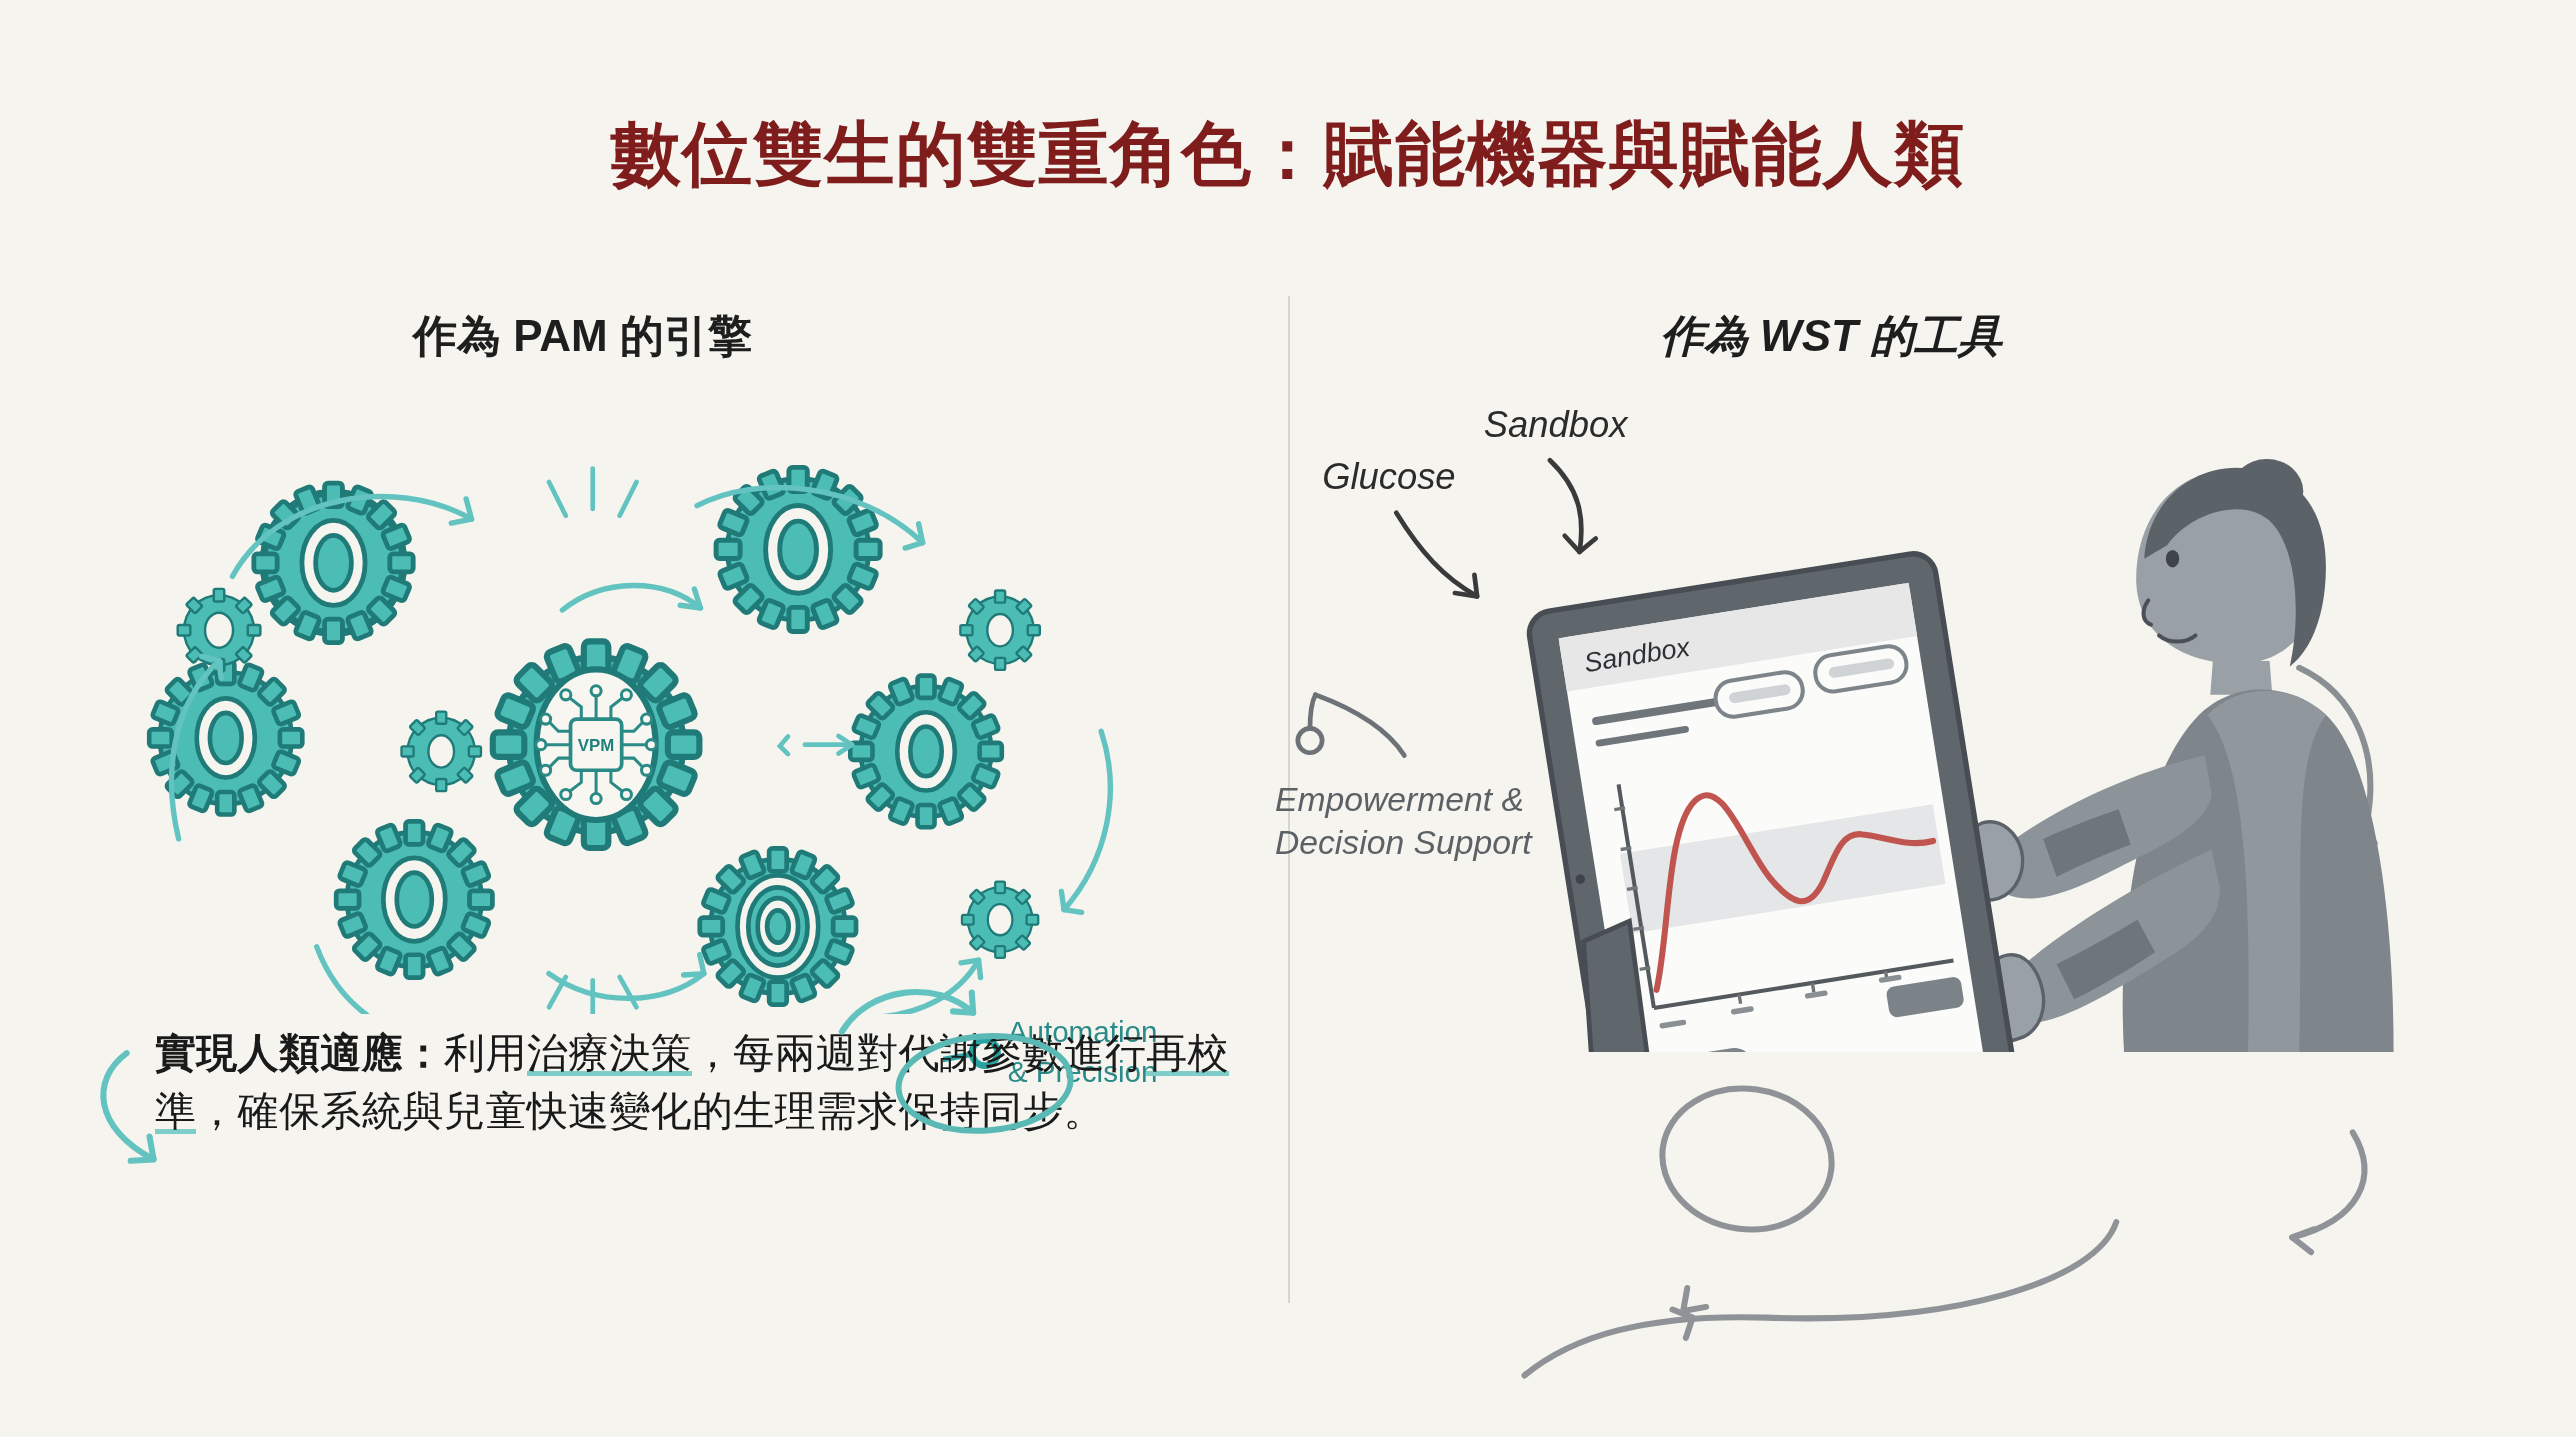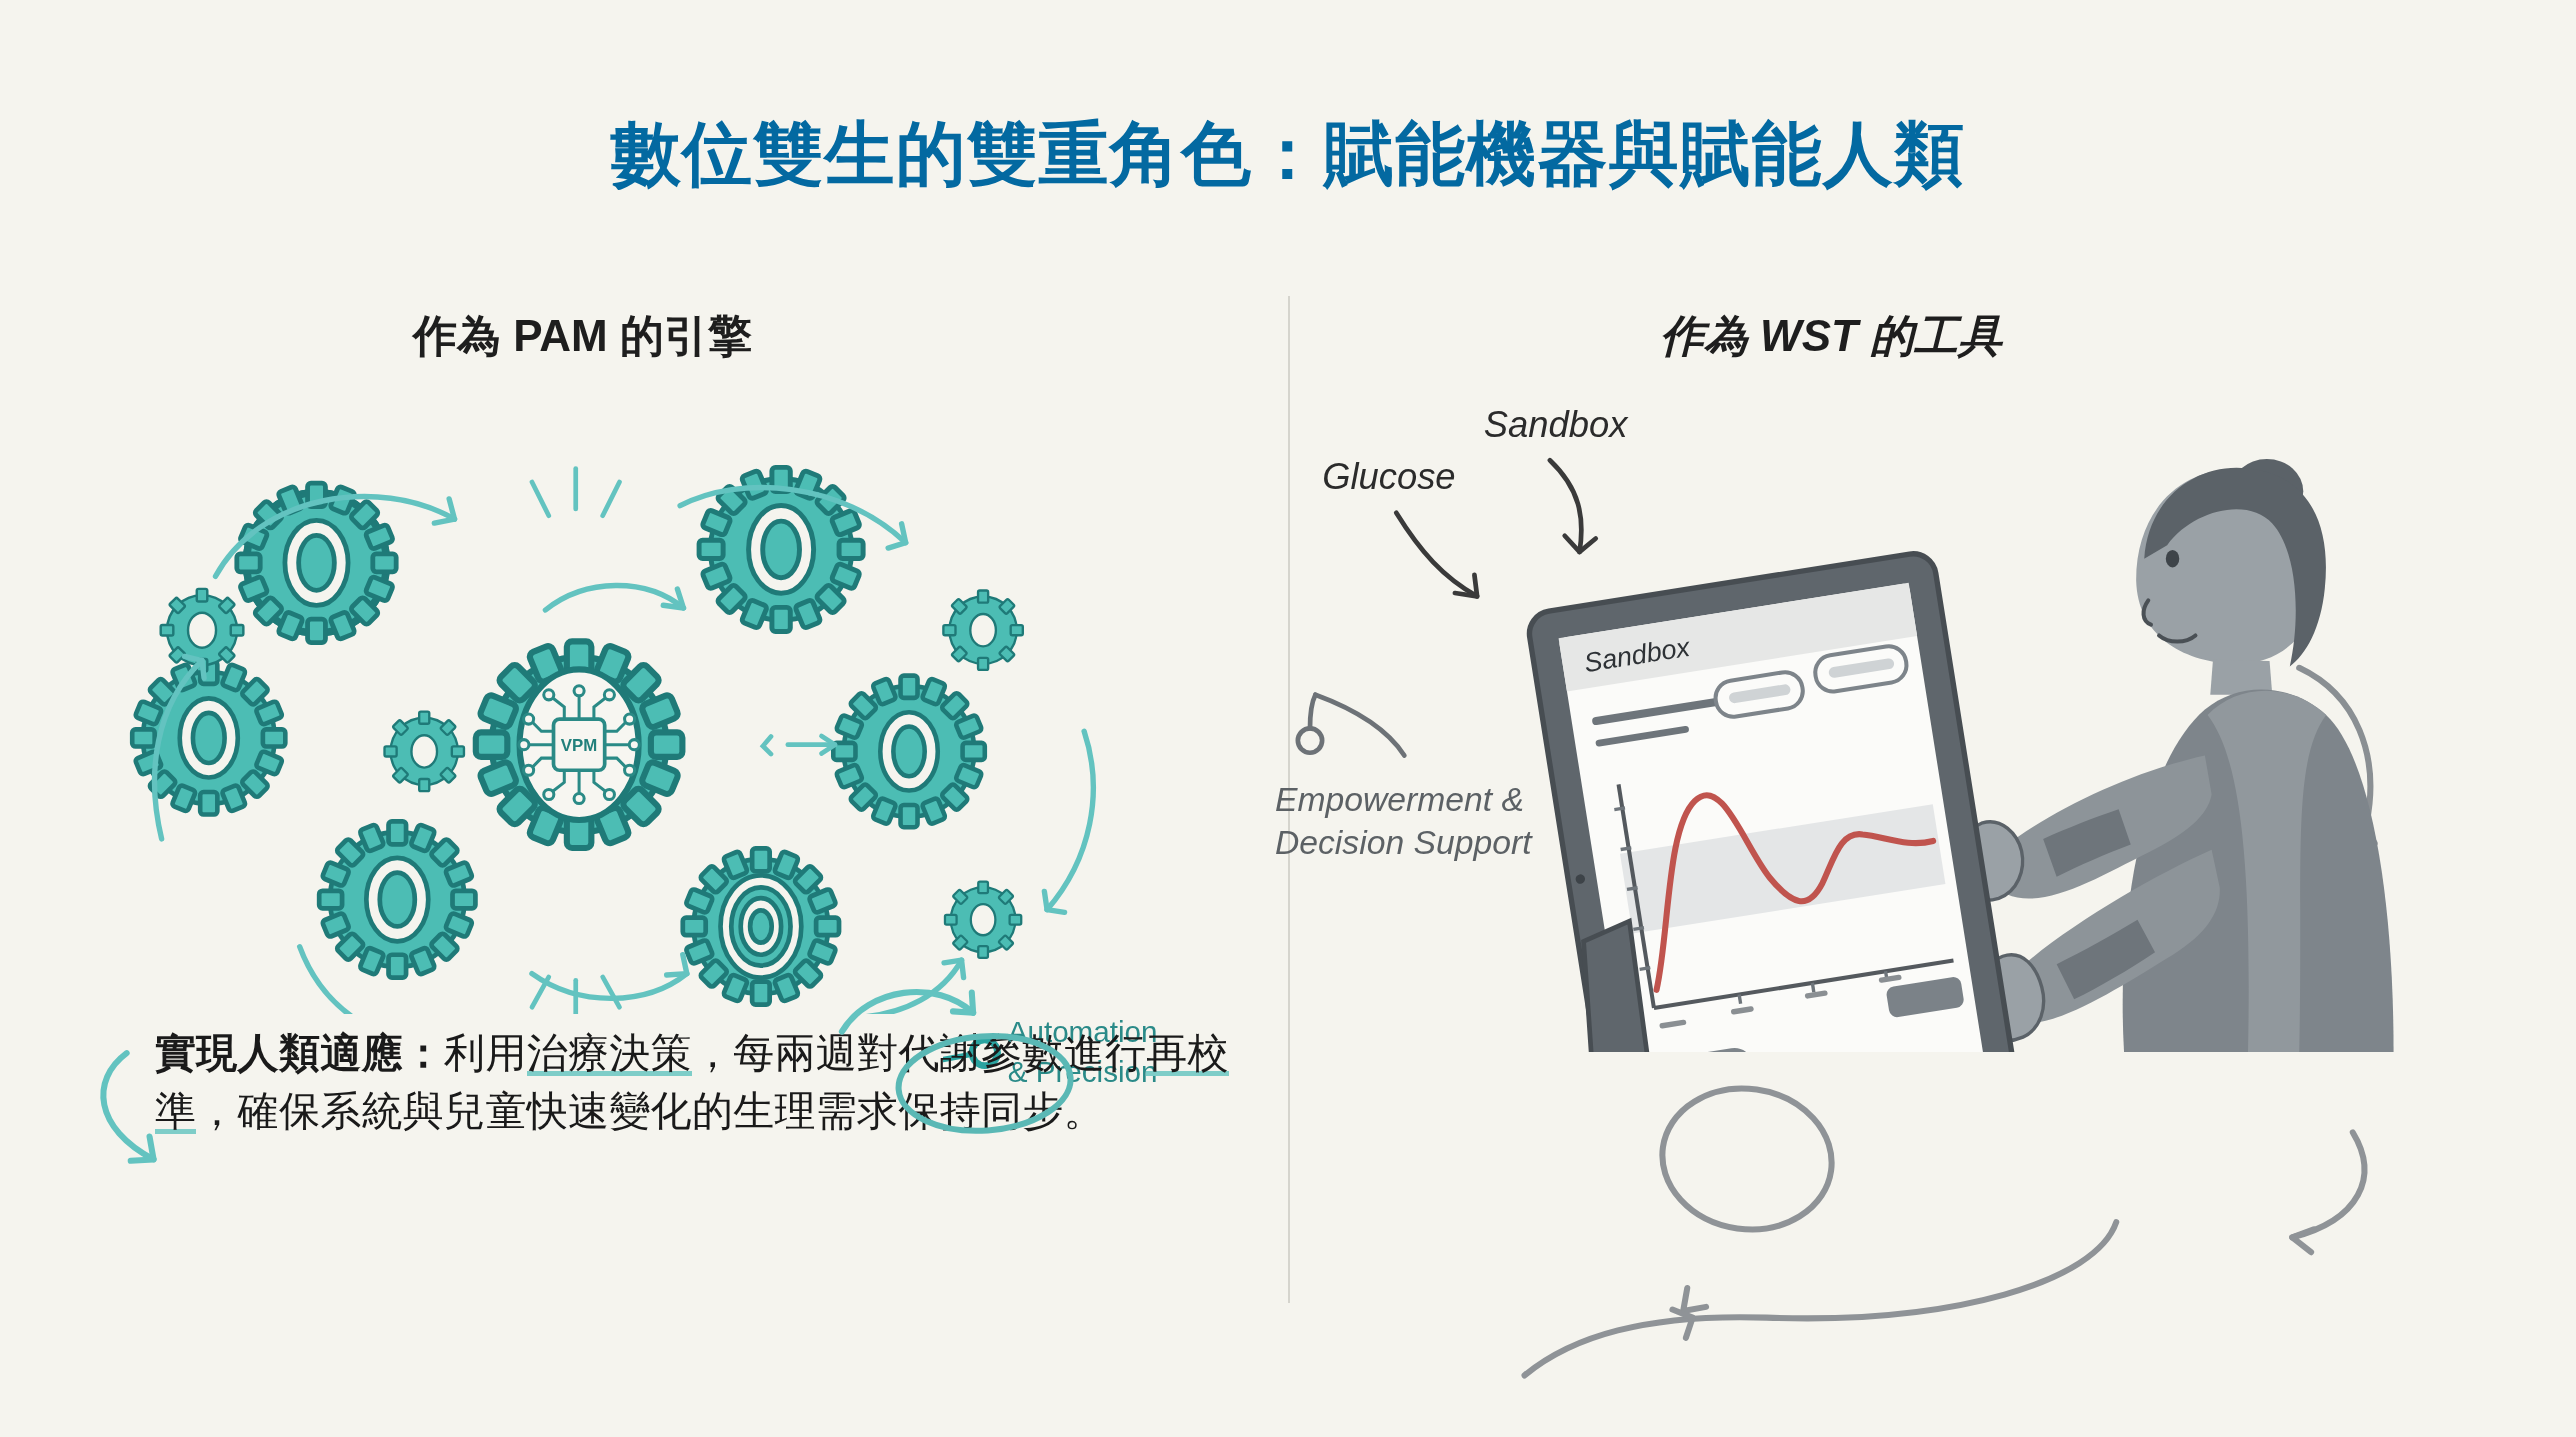--- a/index.html
+++ b/index.html
@@ -15,21 +15,21 @@
   }
 
   
   #page-title {
     position: absolute;
     top: 108px; left: 0; width: 2576px;
     text-align: center;
     font-size: 70px;
     font-weight: 700;
     letter-spacing: 1.3px;
-    color: #0369a1;
+    color: #7f1d1d;
   }
 
   
   #divider {
     position: absolute;
     left: 1288px; top: 296px;
     width: 2px; height: 1007px;
     background: #d5d4cd;
   }
 
@@ -42,21 +42,21 @@
     position: absolute; top: 17px; width: 100%;
     text-align: center;
     font-size: 44px; font-weight: 700;
     color: #1e1e1e;
   }
   #col-left  .col-subtitle { transform: translateX(-74px); }
   #col-right .col-subtitle { transform: translateX(-13.5px); }
 
   
   .illustration { position: absolute; }
-  #gears-illustration { left: 74px; top: 118px; width: 1112px; height: 606px; text-align: center; }
+  #gears-illustration { left: 91px; top: 118px; width: 1112px; height: 606px; text-align: center; }
   #tablet-illustration { left: 20px; top: 88px; width: 1186px; height: 674px; }
 
   
   .caption {
     position: absolute;
     font-size: 41px;
     line-height: 1.42;
     color: #1a1a1a;
     letter-spacing: 0.3px;
   }

